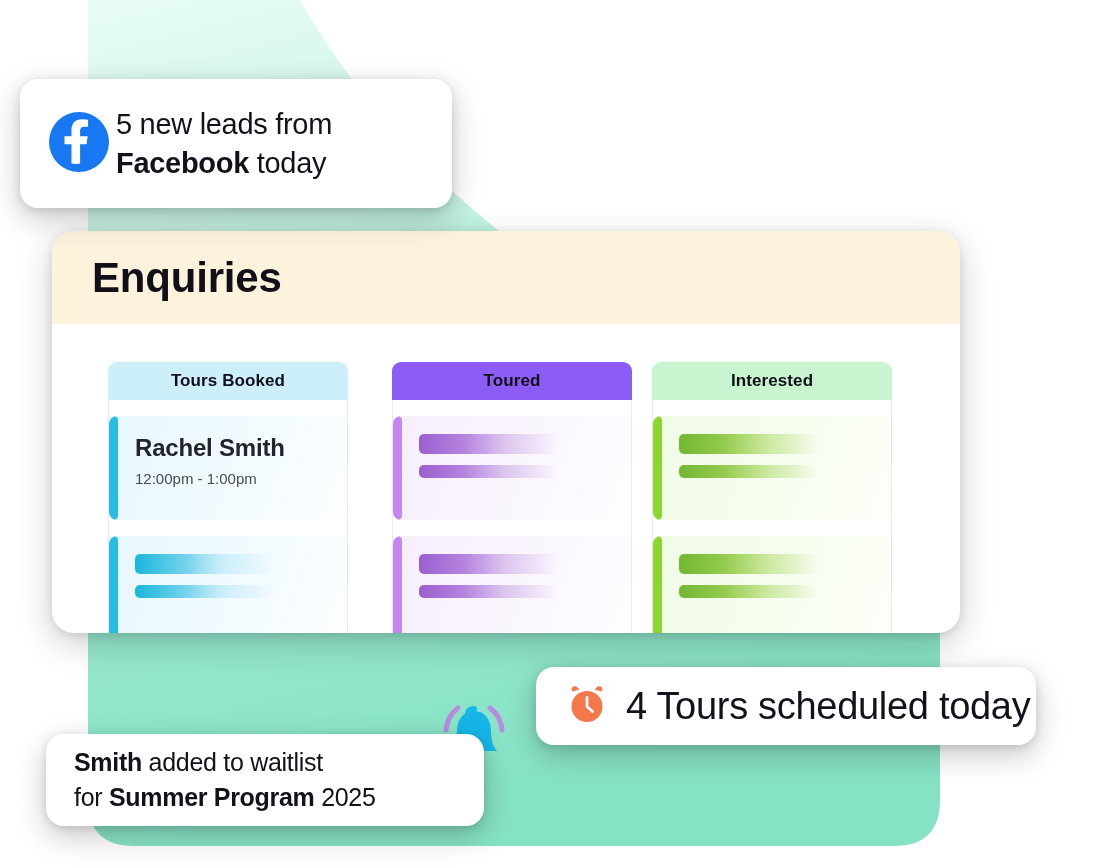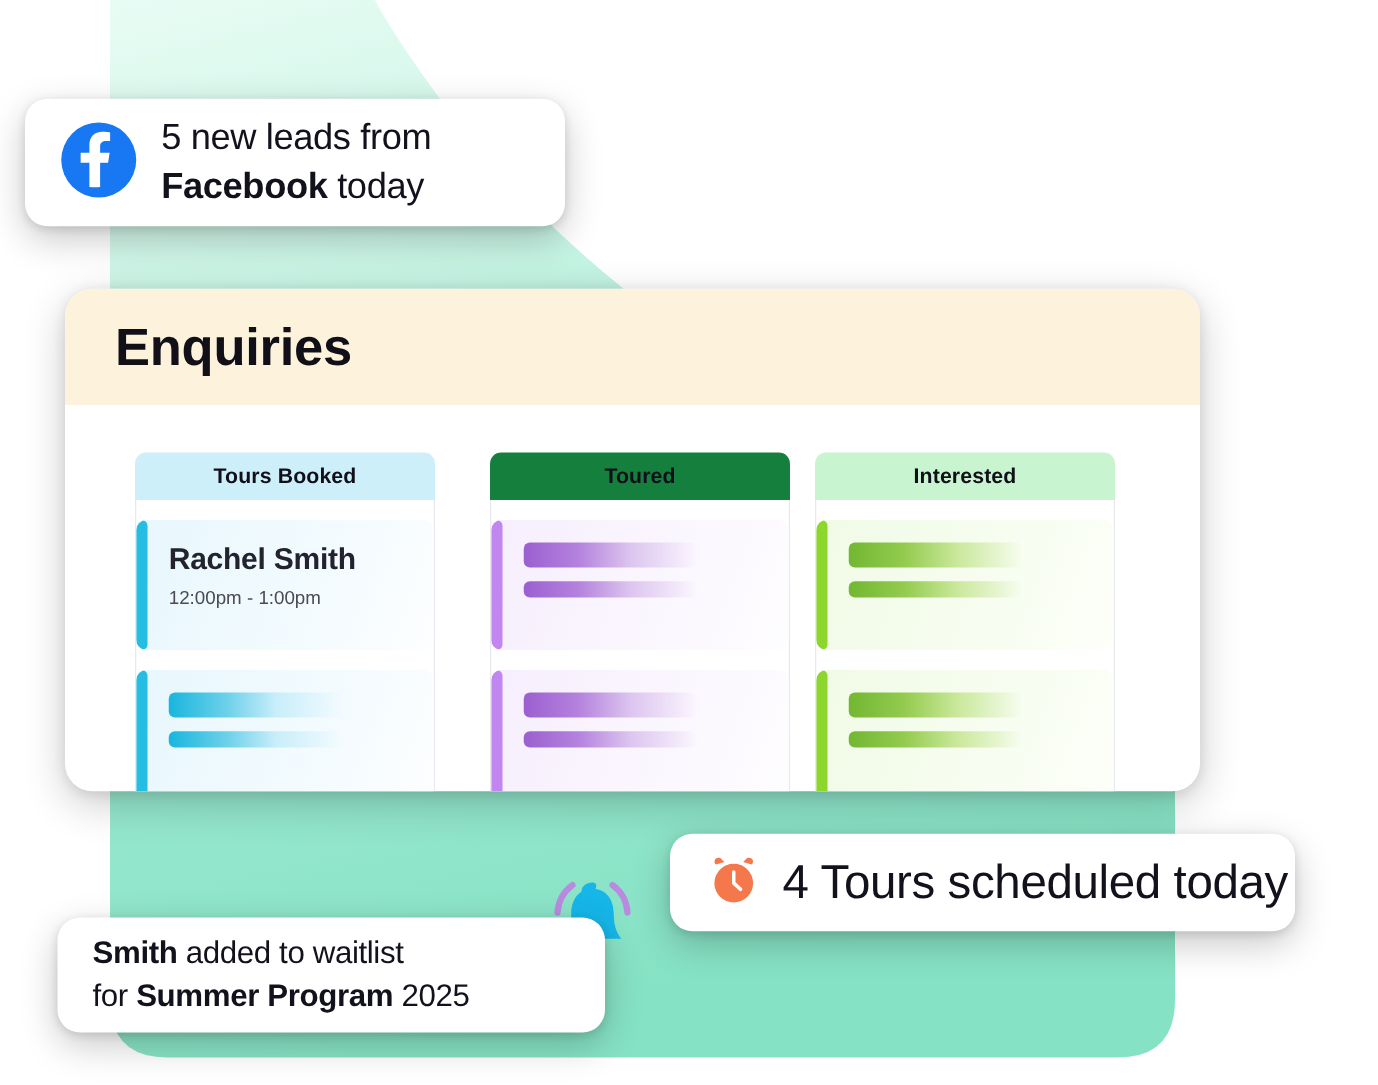--- a/index.html
+++ b/index.html
@@ -73,21 +73,21 @@
     border-radius: 9px 9px 0 0;
     display: flex;
     align-items: center;
     justify-content: center;
     font-size: 17px;
     font-weight: 700;
     color: #11101a;
     letter-spacing: 0.1px;
   }
   .col-head.blue   { background: #CDEFFA; }
-  .col-head.purple { background: #15803d; }
+  .col-head.purple { background: #8b5cf6; }
   .col-head.green  { background: #C8F5CF; }
 
   .col-body {
     border-left: 1px solid #e8e8ee;
     border-right: 1px solid #e8e8ee;
     padding-top: 16px;
     min-height: 255px;
   }
 
   .task {
@@ -137,23 +137,23 @@
     position: absolute;
     background: #ffffff;
     border-radius: 18px;
     box-shadow: 0 10px 30px rgba(0,0,0,0.22), 0 2px 8px rgba(0,0,0,0.12);
     display: flex;
     align-items: center;
   }
 
   .pill-facebook {
     left: 20px; top: 79px;
-    width: 432px; height: 102px;
+    width: 432px; height: 129px;
     padding: 0 22px 0 28px;
-    gap: 19px;
+    gap: 6px;
   }
   .pill-facebook .txt {
     font-size: 29px;
     line-height: 1.33;
     color: #12121c;
     letter-spacing: -0.3px;
   }
 
   .pill-tours {
     left: 536px; top: 667px;

